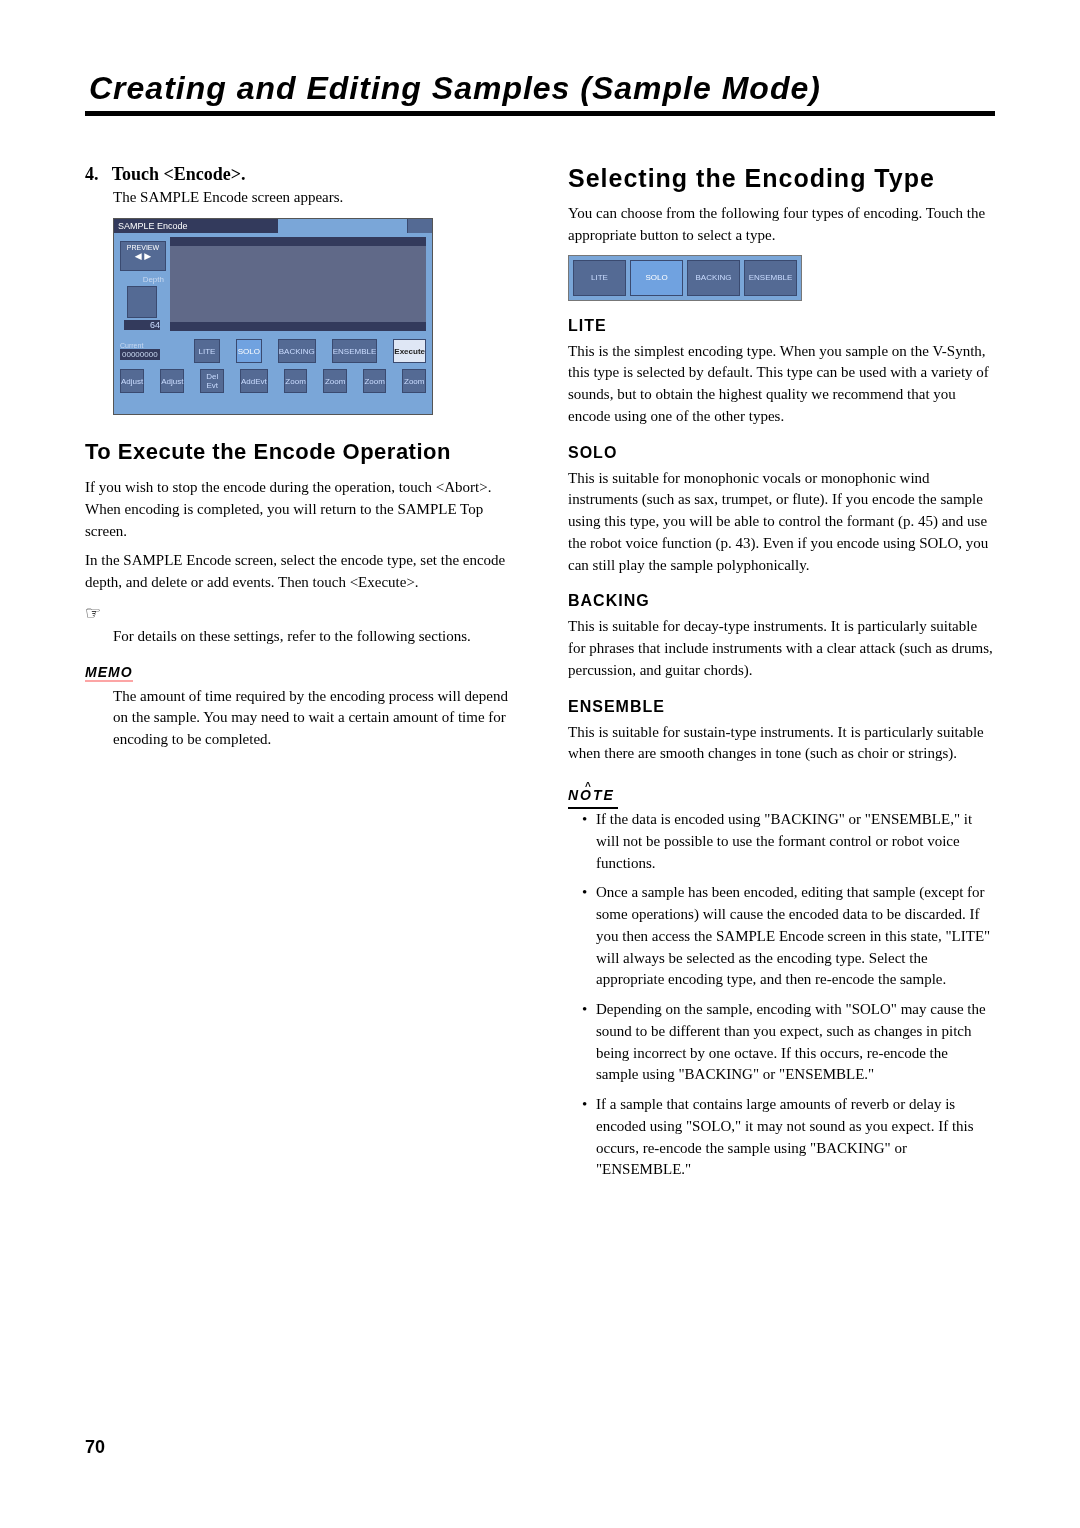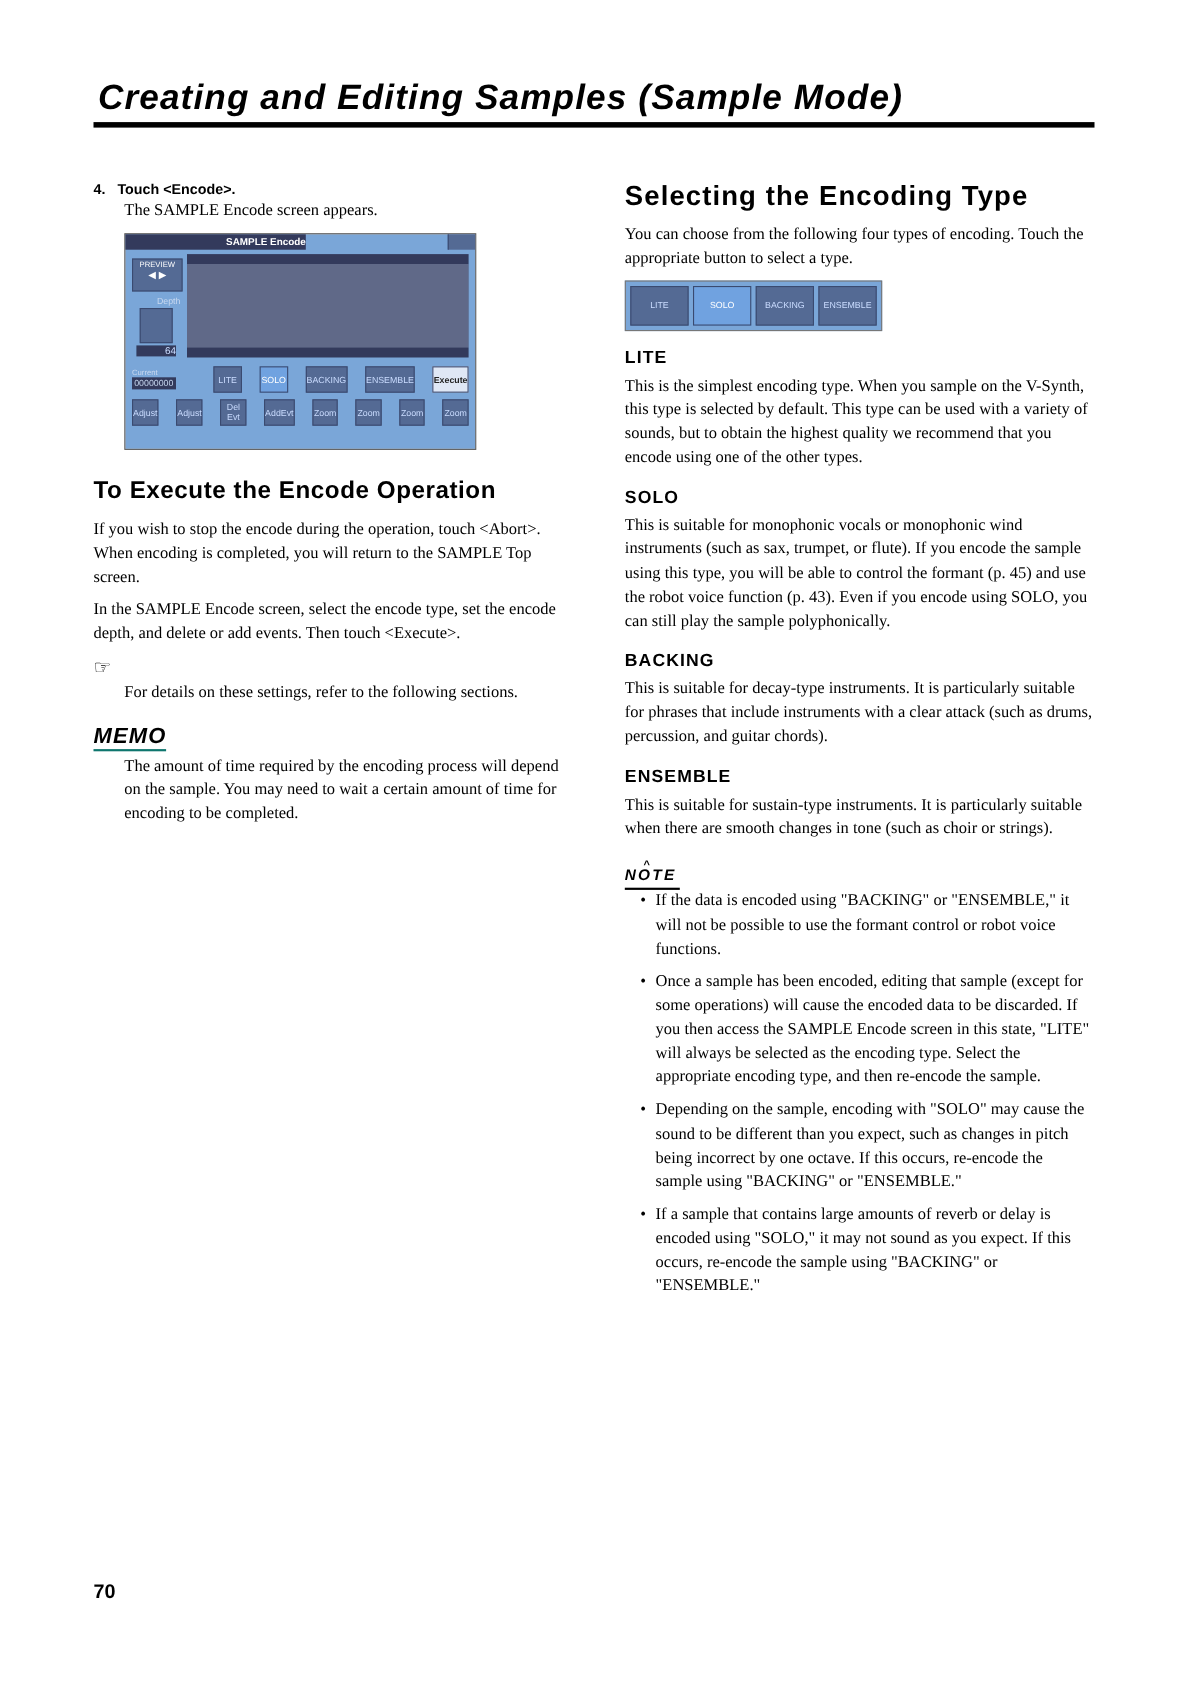--- a/index.html
+++ b/index.html
@@ -31,22 +31,22 @@
   }
   .columns {
     display: flex;
     gap: 56px;
   }
   .col {
     flex: 1 1 0;
     min-width: 0;
   }
   .step-line {
-    font-family: Liberation Sans, sans-serif;
-    font-size: 13px;
+    font-family: Liberation Serif, serif;
+    font-size: 18px;
     font-weight: bold;
     margin-bottom: 4px;
   }
   .step-desc {
     font-size: 15px;
     margin-left: 28px;
     margin-bottom: 12px;
   }
   .screenshot {
     margin: 6px 0 24px 28px;
@@ -58,22 +58,21 @@
     font-family: Arial, Helvetica, sans-serif;
     font-size: 9px;
     color: #fff;
   }
   .ss-title {
     position: absolute; top: 0; left: 0;
     width: 160px; height: 14px;
     line-height: 14px;
     padding-left: 4px;
     background: #333a5c;
-    font-weight: bold;
-    text-align: right;
+    font-weight: normal;
   }
   .ss-top-btn {
     position:absolute; top:0; right:0;
     width:24px; height:14px; background:#546a94; border-left:1px solid #3a4a70;
   }
   .ss-wave {
     position: absolute; top: 18px; left: 56px; right: 6px; height: 94px;
     background: #333a5c;
   }
   .ss-wave-line {
@@ -139,22 +138,22 @@
     margin: 0 0 8px 28px;
   }
   .hand {
     font-size: 18px;
     margin: 8px 0 2px 0;
   }
   .memo {
     font-family: Arial, Helvetica, sans-serif;
     font-weight: bold;
     font-style: italic;
-    font-size: 20px;
-    border-bottom: 2px solid #0f766e;
+    font-size: 14px;
+    border-bottom: 2px solid #fca5a5;
     display: inline-block;
     padding-bottom: 0px;
     margin: 8px 0 4px 0;
     letter-spacing: 1px;
   }
   .note {
     font-family: Arial, Helvetica, sans-serif;
     font-weight: bold;
     font-style: italic;
     font-size: 14px;

